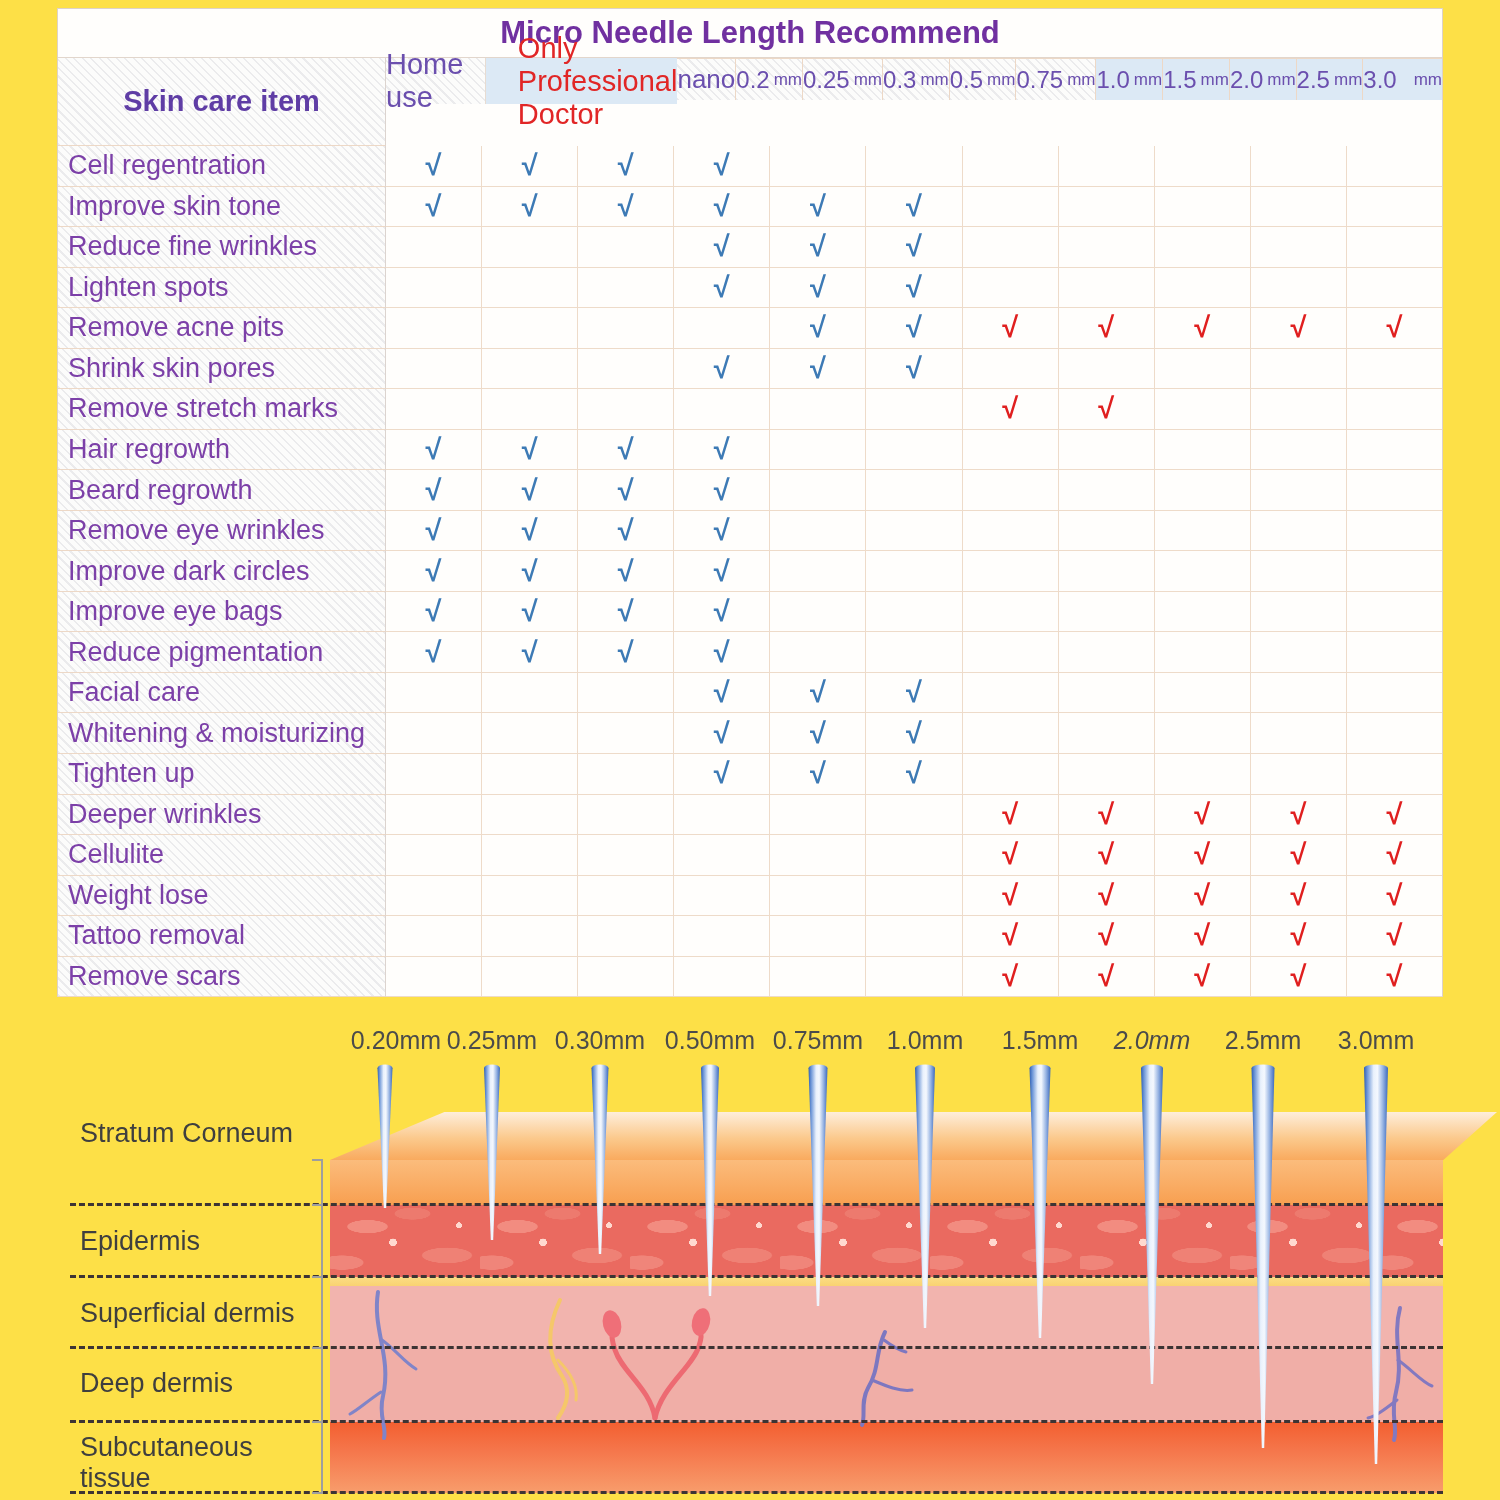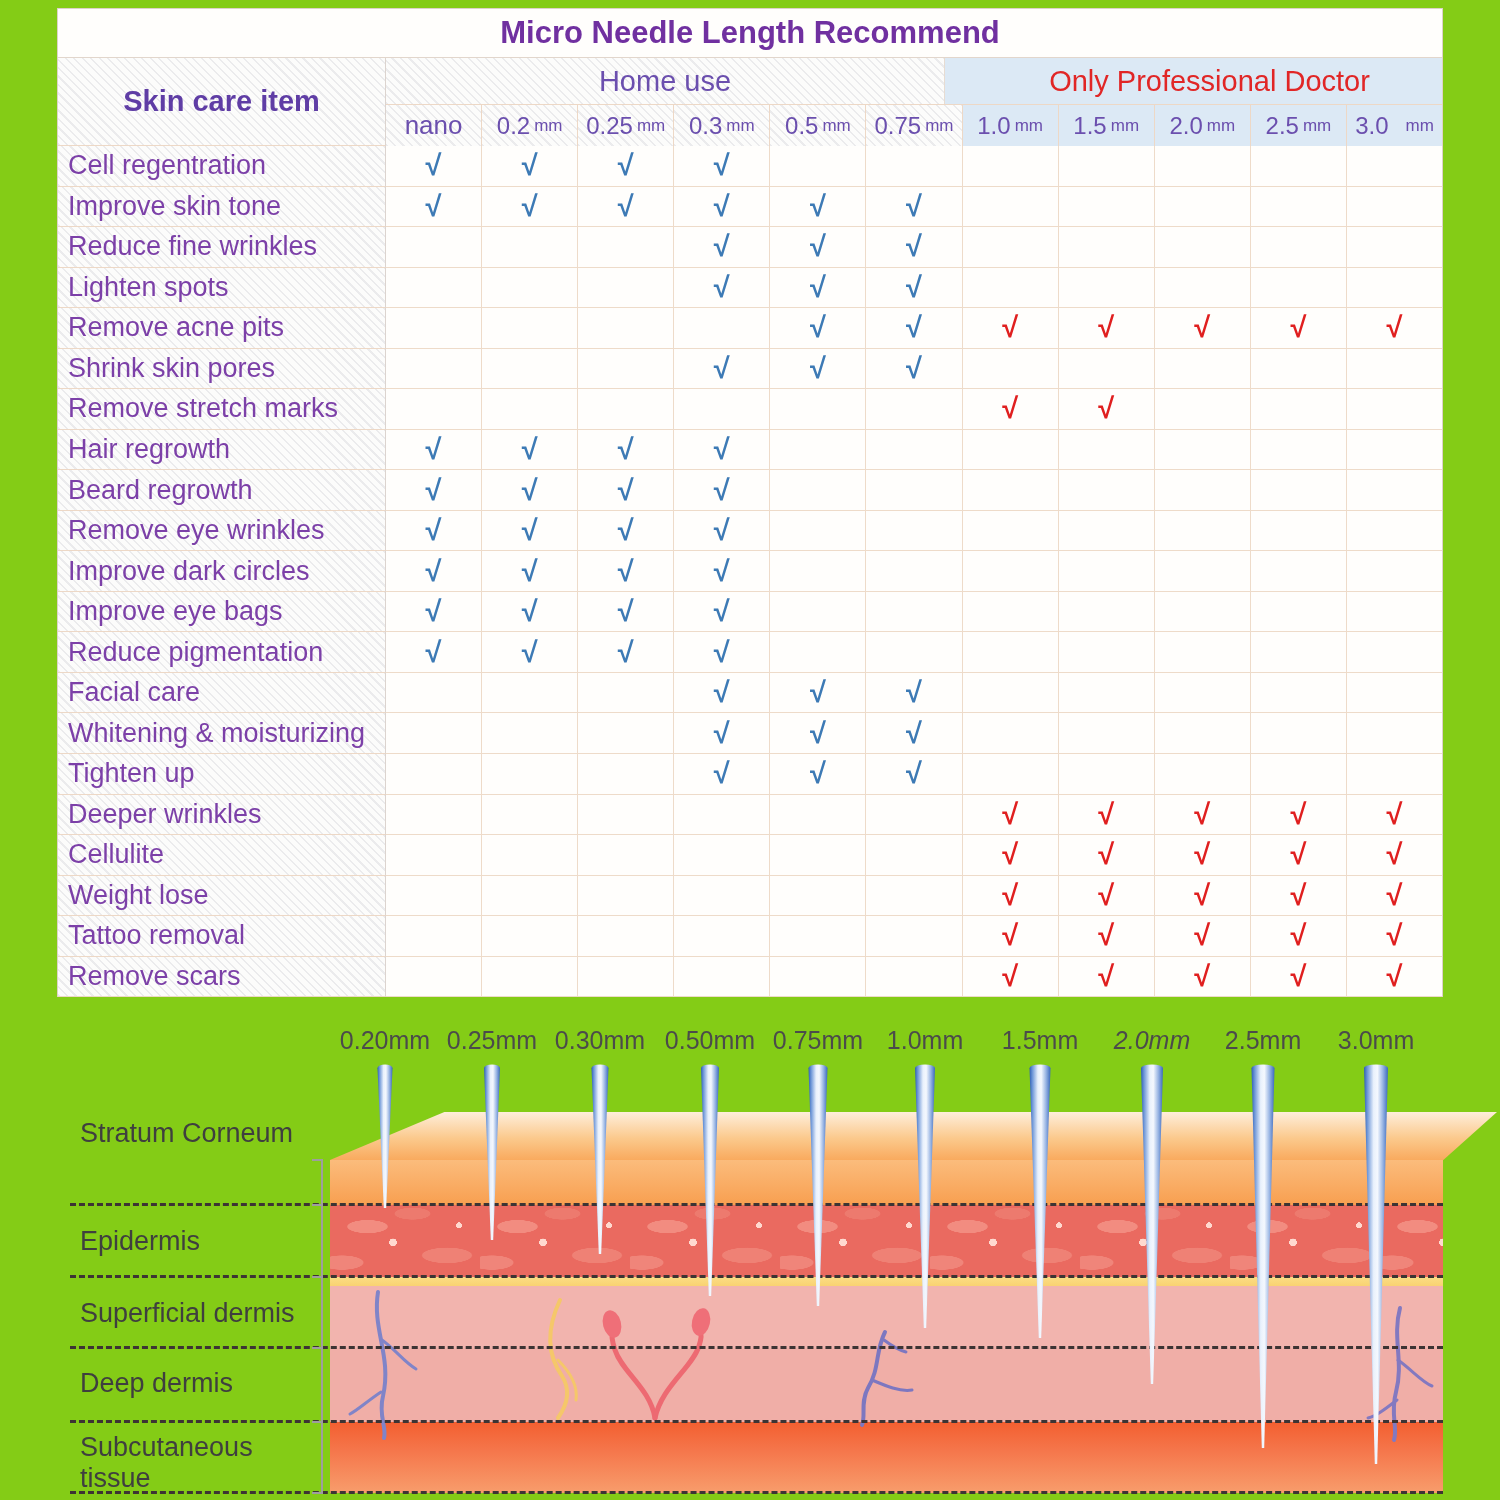--- a/index.html
+++ b/index.html
@@ -1,28 +1,28 @@
 <!DOCTYPE html>
 <html style="--title-purple: #7030a0; --row-purple: #7c40a8; --header-purple: #6b4fae; --pro-red: #e12626; --check-blue: #3d7ab5; --check-red: #e01f1f; --pro-bg: #dce9f5;"><head>
 <meta charset="utf-8">
 <style>
   html,body{margin:0;padding:0;background:#fff;}
-  .page{position:relative;width:1500px;height:1500px;background:#84cc16;overflow:hidden;
+  .page{position:relative;width:1500px;height:1500px;background:#fde047;overflow:hidden;
         font-family:"Liberation Sans", sans-serif;}
 
   
   .table-wrap{position:absolute;left:57px;top:8px;width:1386px;height:989px;
               border:1px solid #ddd2c9;box-sizing:border-box;background:#fffefc;}
   .title-row{height:48px;line-height:48px;text-align:center;font-size:31px;font-weight:bold;
              color:var(--title-purple);border-bottom:1px solid #e2d6cc;}
   .thead{display:flex;height:88px;}
   .corner{width:328px;display:flex;align-items:center;justify-content:center;
           font-size:29px;font-weight:bold;color:#5f3da5;
           border-right:1px solid #dcd4cf;border-bottom:1px solid #edd8c6;box-sizing:border-box;}
-  .head-right{flex:1;display:flex;flex-direction:column;}
+  .head-right{flex:1;display:flex;flex-direction:row;}
   .group-row{display:flex;height:46px;}
   .group{display:flex;align-items:center;justify-content:center;font-size:29px;box-sizing:border-box;}
   .group.home{flex:6;color:var(--header-purple);border-right:1px solid #e7dcd2;}
   .group.pro{flex:5;color:var(--pro-red);background:var(--pro-bg);padding-left:32px;}
   .col-row{display:flex;height:42px;}
   .col-cell{flex:1;display:flex;align-items:center;justify-content:center;
             font-size:24px;color:var(--header-purple);box-sizing:border-box;
             border-right:1px solid #edd8c6;border-top:1px solid #edd8c6;}
   .col-cell:last-child{border-right:none;gap:13px;}
   .col-cell .val{font-size:24px;}
@@ -430,21 +430,21 @@
           <div class="check cell r">√</div>
           <div class="check cell r">√</div>
           <div class="check cell r">√</div>
           <div class="check cell r">√</div>
         </div>
       </div>
   </div>
 
   <div class="diagram">
     <div id="needle-labels">
-        <div class="nlabel" style="left: 325px; text-align: center;">0.20mm</div>
+        <div class="nlabel" style="left: 336px; text-align: center;">0.20mm</div>
         <div class="nlabel" style="left: 432px;">0.25mm</div>
         <div class="nlabel" style="left: 540px;">0.30mm</div>
         <div class="nlabel" style="left: 650px;">0.50mm</div>
         <div class="nlabel" style="left: 758px;">0.75mm</div>
         <div class="nlabel" style="left: 865px;">1.0mm</div>
         <div class="nlabel" style="left: 980px;">1.5mm</div>
         <div class="nlabel" style="left: 1092px; font-style: italic;">2.0mm</div>
         <div class="nlabel" style="left: 1203px;">2.5mm</div>
         <div class="nlabel" style="left: 1316px;">3.0mm</div>
       </div>

